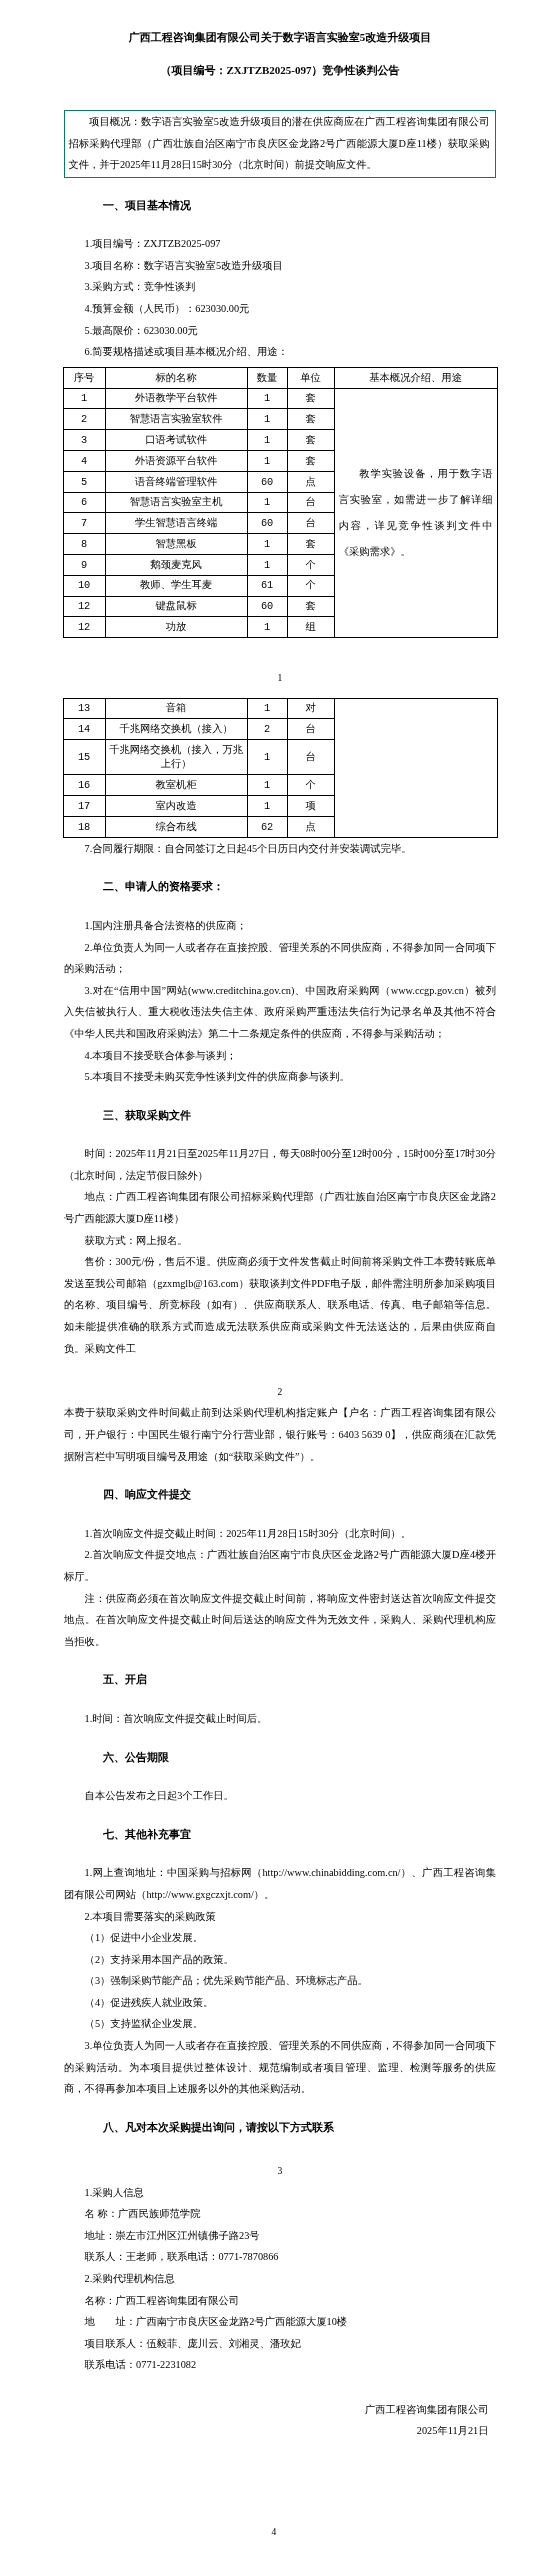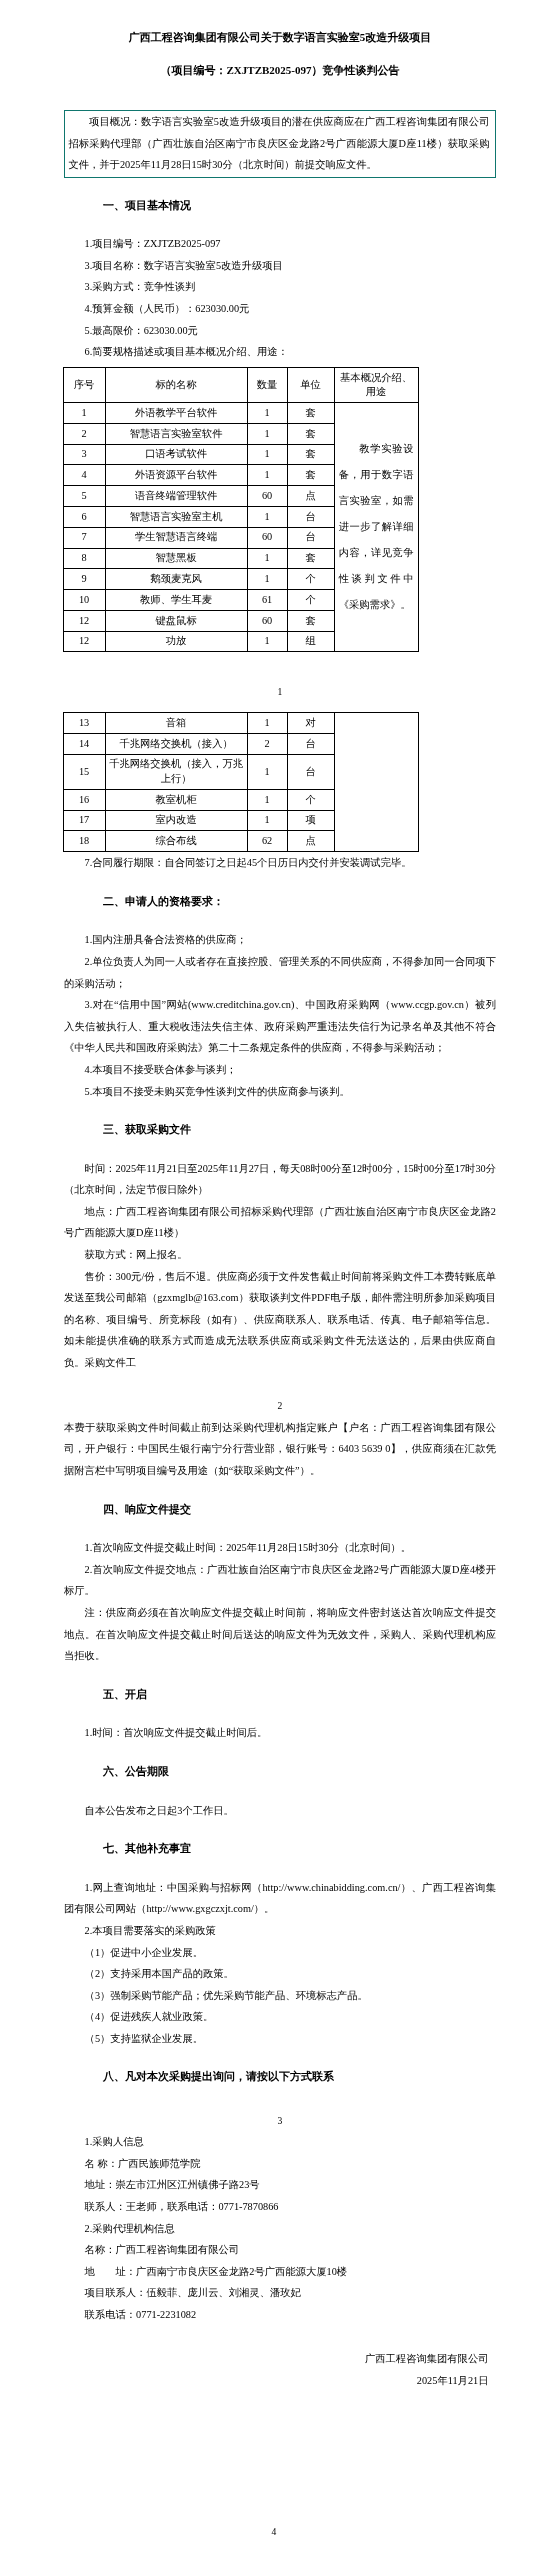--- a/index.html
+++ b/index.html
@@ -22,21 +22,21 @@
   }
   .para { margin: 0; text-indent: 2em; text-align: justify; }
   .para.no-indent { text-indent: 0; }
   .sec-heading {
     margin: 17px; text-indent: 2em;
     font-family: "Liberation Sans", "DejaVu Sans", sans-serif;
     font-size: 11px; font-weight: 700; line-height: 21.6px;
   }
   table.items {
     table-layout: fixed; border-collapse: collapse;
-    width: 356px; margin-left: -1.4px;
+    width: 435px; margin-left: -1.4px; font-family: Liberation Mono, monospace;
   }
   #table-page1 { margin-top: 4.1px; }
   #table-page2 { margin-top: 9px; }
   table.items th, table.items td {
     border: 1px solid #000;
     text-align: center; vertical-align: middle;
     font-weight: 400; font-size: 10.3px; line-height: 14.4px;
     padding: 2.7px 1.4px; height: 14.4px;
     word-break: break-all;
   }
@@ -249,20 +249,21 @@
   <p class="para">自本公告发布之日起3个工作日。</p>
 
   <p class="sec-heading">七、其他补充事宜</p>
   <p class="para">1.网上查询地址：中国采购与招标网（http://www.chinabidding.com.cn/）、广西工程咨询集团有限公司网站（http://www.gxgczxjt.com/）。</p>
   <p class="para">2.本项目需要落实的采购政策</p>
   <p class="para">（1）促进中小企业发展。</p>
   <p class="para">（2）支持采用本国产品的政策。</p>
   <p class="para">（3）强制采购节能产品；优先采购节能产品、环境标志产品。</p>
   <p class="para">（4）促进残疾人就业政策。</p>
   <p class="para">（5）支持监狱企业发展。</p>
+  <p class="para">3.单位负责人为同一人或者存在直接控股、管理关系的不同供应商，不得参加同一合同项下的采购活动。为本项目提供过整体设计、规范编制或者项目管理、监理、检测等服务的供应商，不得再参加本项目上述服务以外的其他采购活动。</p>
 
   <p class="sec-heading">八、凡对本次采购提出询问，请按以下方式联系</p>
 
   <p class="pagenum" id="pagenum-3">3</p>
 
   <p class="para">1.采购人信息</p>
   <p class="para">名 称：广西民族师范学院</p>
   <p class="para">地址：崇左市江州区江州镇佛子路23号</p>
   <p class="para">联系人：王老师，联系电话：0771-7870866</p>
   <p class="para">2.采购代理机构信息</p>

